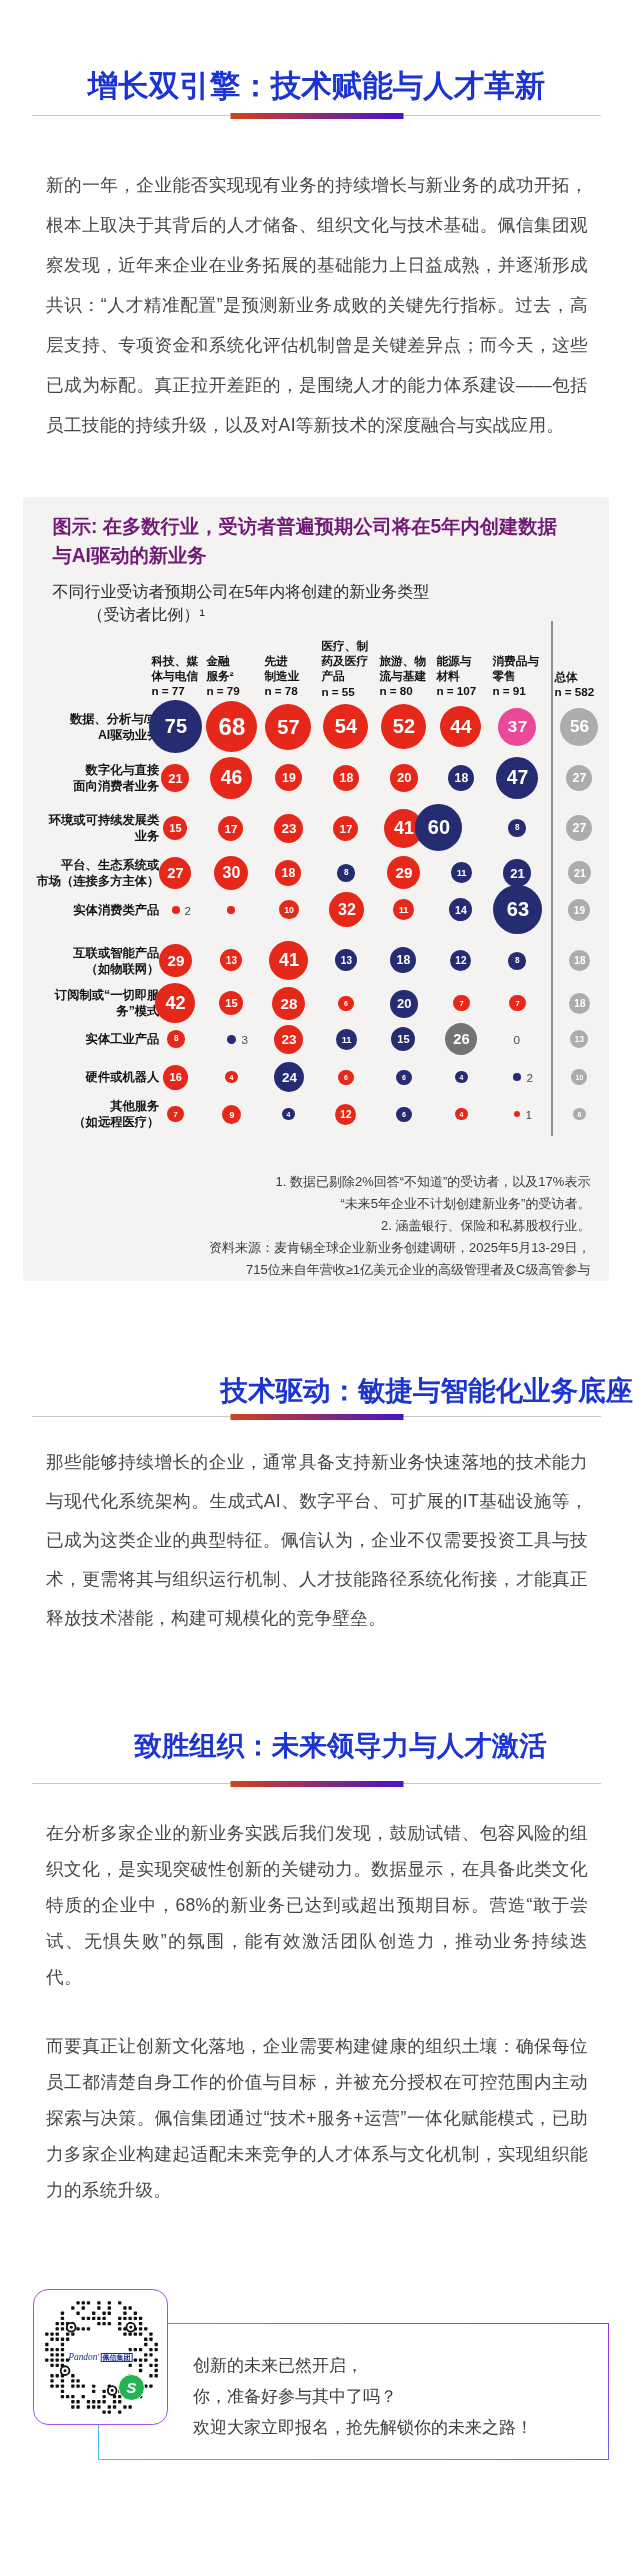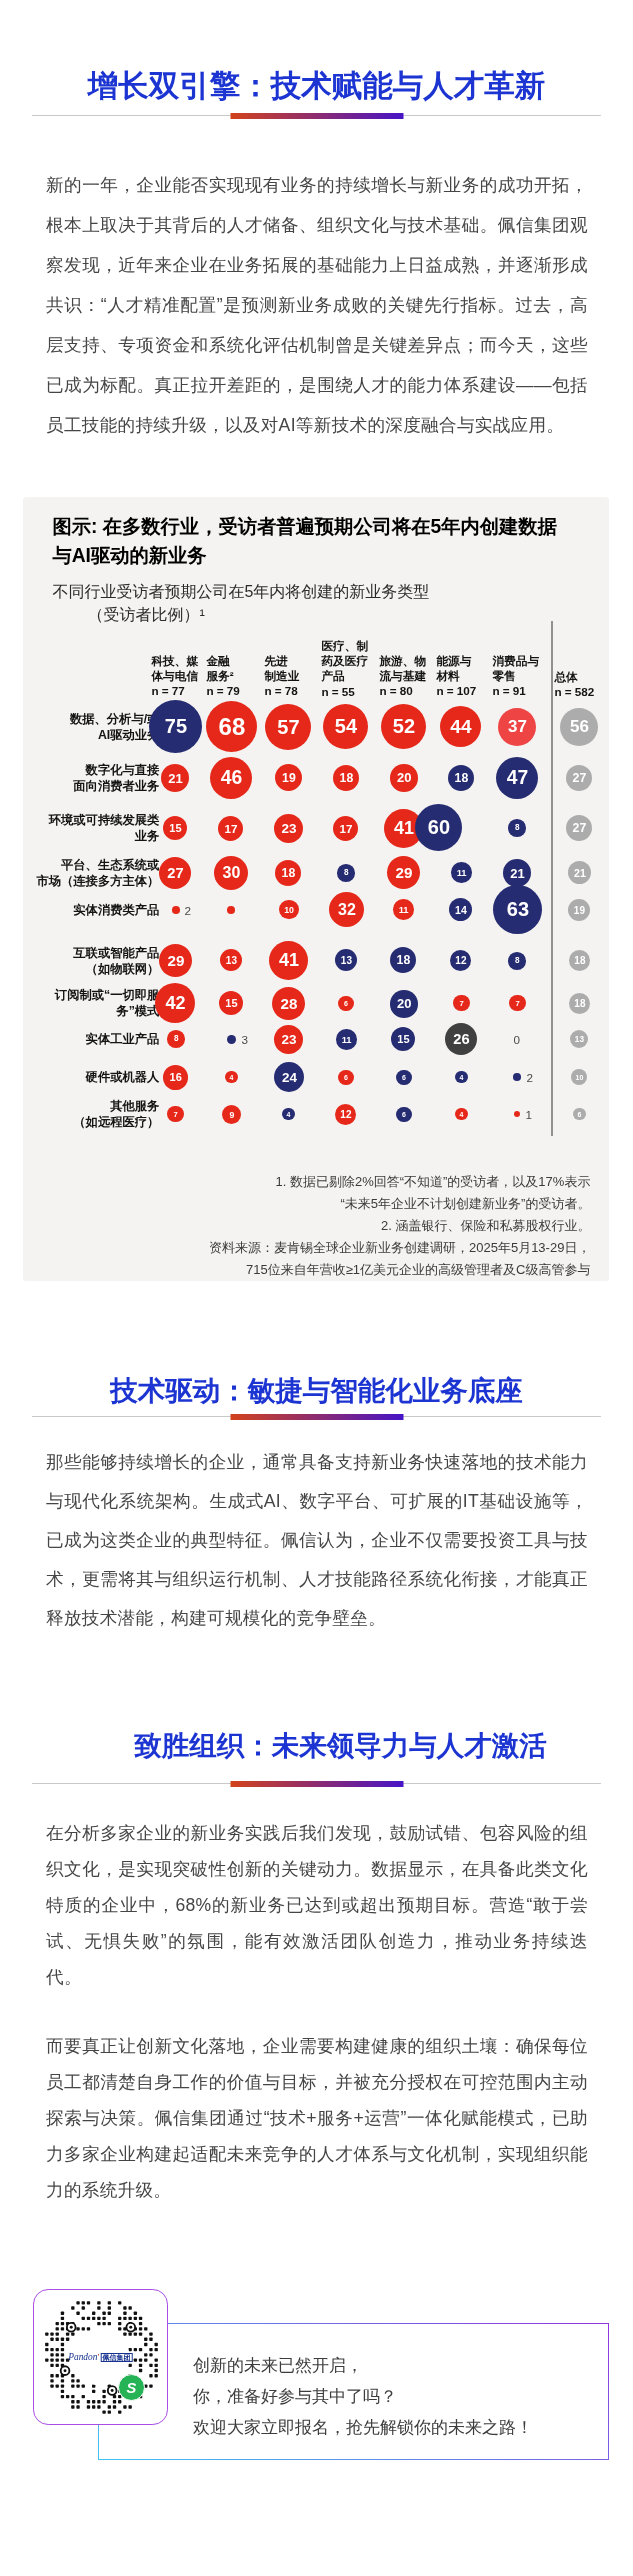--- a/index.html
+++ b/index.html
@@ -6,39 +6,39 @@
     --blue:#1C34D1; --gfrom:#D2431C; --gto:#4714C6;
     --red:#E6281A; --navy:#262C72; --gray:#ACACAC;
     --cardbg:#F4F3F1; --body:#454545;
   }
   *{margin:0;padding:0;box-sizing:border-box;}
   html,body{background:#fff;}
   .page{position:relative;width:633px;height:2576px;background:#fff;overflow:hidden;
         font-family:"Liberation Sans","DejaVu Sans",sans-serif;}
   .sec-title{position:absolute;left:0;right:0;text-align:center;font-weight:bold;color:var(--blue);}
   #title1{top:66px;font-size:30.5px;}
-  #title2{top:1373px;font-size:27.5px;}
+  #title2{top:1373px;font-size:27.5px;text-align:right;}
   #title3{top:1728px;font-size:27.5px;padding-left:48px;}
   .divider{position:absolute;left:32px;width:569px;height:5.9px;}
   .divider .line{position:absolute;top:2.3px;left:0;right:0;height:1.2px;background:#C9C9C9;}
   .divider .grad{position:absolute;left:50%;top:0;transform:translateX(-50%);
                  width:173px;height:5.9px;background:linear-gradient(90deg,var(--gfrom),var(--gto));}
   #d1{top:113px;} #d2{top:1414px;} #d3{top:1781px;}
   .para{position:absolute;left:46px;width:542px;font-size:17.6px;color:var(--body);
         text-align:justify;letter-spacing:0.3px;}
   #para1{top:165px;line-height:40px;}
   #para2{top:1443px;line-height:39px;}
   #para3{top:1815px;line-height:36px;}
   #para4{top:2028px;line-height:36px;}
 
   
   #chart-card{position:absolute;left:23.4px;top:497px;width:586px;height:784px;
               background:var(--cardbg);border-radius:3.5px;}
   .chart-title{position:absolute;top:15.2px;left:29px;right:41px;font-size:19.3px;font-weight:bold;
-               line-height:29px;color:#000000;}
+               line-height:29px;color:#701a75;}
   .chart-sub{position:absolute;top:83px;left:29px;font-size:16px;line-height:23.4px;color:#2b2b2b;}
   .chart-sub .l2{padding-left:35px;}
   #bubble-grid{position:absolute;inset:0;}
   .col-header{position:absolute;top:202px;transform:translateY(-100%);width:73px;
               font-size:11.7px;font-weight:bold;line-height:15.2px;color:#141414;}
   .row-label{position:absolute;left:0;width:136px;text-align:right;transform:translateY(-50%);
              font-size:12.3px;font-weight:bold;line-height:16px;color:#141414;}
   .bubble{position:absolute;border-radius:50%;display:flex;align-items:center;justify-content:center;
           color:#fff;font-weight:bold;}
   .out-num{position:absolute;transform:translateY(-50%);font-size:11.7px;color:#4a4a4a;}
@@ -93,21 +93,21 @@
         <div class="col-header" style="left: 469px;">消费品与<br>零售<br>n = 91</div>
         <div class="col-header" style="left: 531px;">总体<br>n = 582</div>
         <div class="vsep"></div>
         <div class="row-label" style="top: 230px;">数据、分析与/或<br>AI驱动业务</div>
         <div class="bubble" style="left: 126px; top: 203px; width: 53px; height: 53px; background: rgb(38, 44, 114); font-size: 20px;">75</div>
         <div class="bubble" style="left: 183px; top: 204px; width: 51px; height: 51px; background: rgb(230, 40, 26); font-size: 24px;">68</div>
         <div class="bubble" style="left: 242px; top: 207px; width: 46px; height: 46px; background: rgb(230, 40, 26); font-size: 20px;">57</div>
         <div class="bubble" style="left: 300px; top: 207px; width: 45px; height: 45px; background: rgb(230, 40, 26); font-size: 20px;">54</div>
         <div class="bubble" style="left: 358px; top: 207px; width: 45px; height: 45px; background: rgb(230, 40, 26); font-size: 20px;">52</div>
         <div class="bubble" style="left: 417px; top: 209px; width: 41px; height: 41px; background: rgb(230, 40, 26); font-size: 19px;">44</div>
-        <div class="bubble" style="left: 475px; top: 211px; width: 38px; height: 38px; background: #ef4444; font-size: 17px;">37</div>
+        <div class="bubble" style="left: 475px; top: 211px; width: 38px; height: 38px; background: #ec4899; font-size: 17px; font-family: Liberation Mono, monospace;">37</div>
         <div class="bubble" style="left: 537px; top: 211px; width: 38px; height: 38px; background: rgb(172, 172, 172); font-size: 17px;">56</div>
         <div class="row-label" style="top: 281px;">数字化与直接<br>面向消费者业务</div>
         <div class="bubble" style="left: 138px; top: 267px; width: 28px; height: 28px; background: rgb(230, 40, 26); font-size: 13px;">21</div>
         <div class="bubble" style="left: 187px; top: 260px; width: 42px; height: 42px; background: rgb(230, 40, 26); font-size: 19.3px;">46</div>
         <div class="bubble" style="left: 252px; top: 267px; width: 27px; height: 27px; background: rgb(230, 40, 26); font-size: 12.3px;">19</div>
         <div class="bubble" style="left: 310px; top: 268px; width: 26px; height: 26px; background: rgb(230, 40, 26); font-size: 12.3px;">18</div>
         <div class="bubble" style="left: 367px; top: 267px; width: 27.5px; height: 27.5px; background: rgb(230, 40, 26); font-size: 13px;">20</div>
         <div class="bubble" style="left: 425px; top: 268px; width: 26px; height: 26px; background: rgb(38, 44, 114); font-size: 12.3px;">18</div>
         <div class="bubble" style="left: 473px; top: 260px; width: 42px; height: 42px; background: rgb(38, 44, 114); font-size: 19.3px;">47</div>
         <div class="bubble" style="left: 543px; top: 268px; width: 26px; height: 26px; background: rgb(172, 172, 172); font-size: 12.3px;">27</div>
@@ -157,21 +157,21 @@
         <div class="bubble" style="left: 430px; top: 498px; width: 16.4px; height: 16.4px; background: rgb(230, 40, 26); font-size: 7.6px;">7</div>
         <div class="bubble" style="left: 486px; top: 498px; width: 16.4px; height: 16.4px; background: rgb(230, 40, 26); font-size: 7.6px;">7</div>
         <div class="bubble" style="left: 546px; top: 496px; width: 21px; height: 21px; background: rgb(172, 172, 172); font-size: 10px;">18</div>
         <div class="row-label" style="top: 542px;">实体工业产品</div>
         <div class="bubble" style="left: 144px; top: 533px; width: 17.6px; height: 17.6px; background: rgb(230, 40, 26); font-size: 8.2px;">8</div>
         <div class="bubble" style="left: 204px; top: 538px; width: 8.8px; height: 8.8px; background: rgb(38, 44, 114); font-size: 7px;"></div>
         <div class="out-num" style="left: 218px; top: 542px;">3</div>
         <div class="bubble" style="left: 251px; top: 528px; width: 29px; height: 29px; background: rgb(230, 40, 26); font-size: 13.5px;">23</div>
         <div class="bubble" style="left: 313px; top: 532px; width: 20.5px; height: 20.5px; background: rgb(38, 44, 114); font-size: 9.4px;">11</div>
         <div class="bubble" style="left: 368px; top: 530px; width: 24px; height: 24px; background: rgb(38, 44, 114); font-size: 11px;">15</div>
-        <div class="bubble" style="left: 422px; top: 526px; width: 32px; height: 32px; background: #404040; font-size: 14.7px;">26</div>
+        <div class="bubble" style="left: 422px; top: 526px; width: 32px; height: 32px; background: #737373; font-size: 14.7px;">26</div>
         <div class="out-num" style="left: 490px; top: 542px;">0</div>
         <div class="bubble" style="left: 547px; top: 533px; width: 18px; height: 18px; background: rgb(172, 172, 172); font-size: 8.2px;">13</div>
         <div class="row-label" style="top: 580px;">硬件或机器人</div>
         <div class="bubble" style="left: 140px; top: 568px; width: 24.6px; height: 24.6px; background: rgb(230, 40, 26); font-size: 11px;">16</div>
         <div class="bubble" style="left: 202px; top: 574px; width: 12.3px; height: 12.3px; background: rgb(230, 40, 26); font-size: 7px;">4</div>
         <div class="bubble" style="left: 251px; top: 565px; width: 30px; height: 30px; background: rgb(38, 44, 114); font-size: 13.5px;">24</div>
         <div class="bubble" style="left: 315px; top: 573px; width: 15.2px; height: 15.2px; background: rgb(230, 40, 26); font-size: 7px;">6</div>
         <div class="bubble" style="left: 373px; top: 573px; width: 15.2px; height: 15.2px; background: rgb(38, 44, 114); font-size: 7px;">6</div>
         <div class="bubble" style="left: 432px; top: 574px; width: 12.3px; height: 12.3px; background: rgb(38, 44, 114); font-size: 7px;">4</div>
         <div class="bubble" style="left: 490px; top: 576px; width: 7.6px; height: 7.6px; background: rgb(38, 44, 114); font-size: 7px;"></div>

